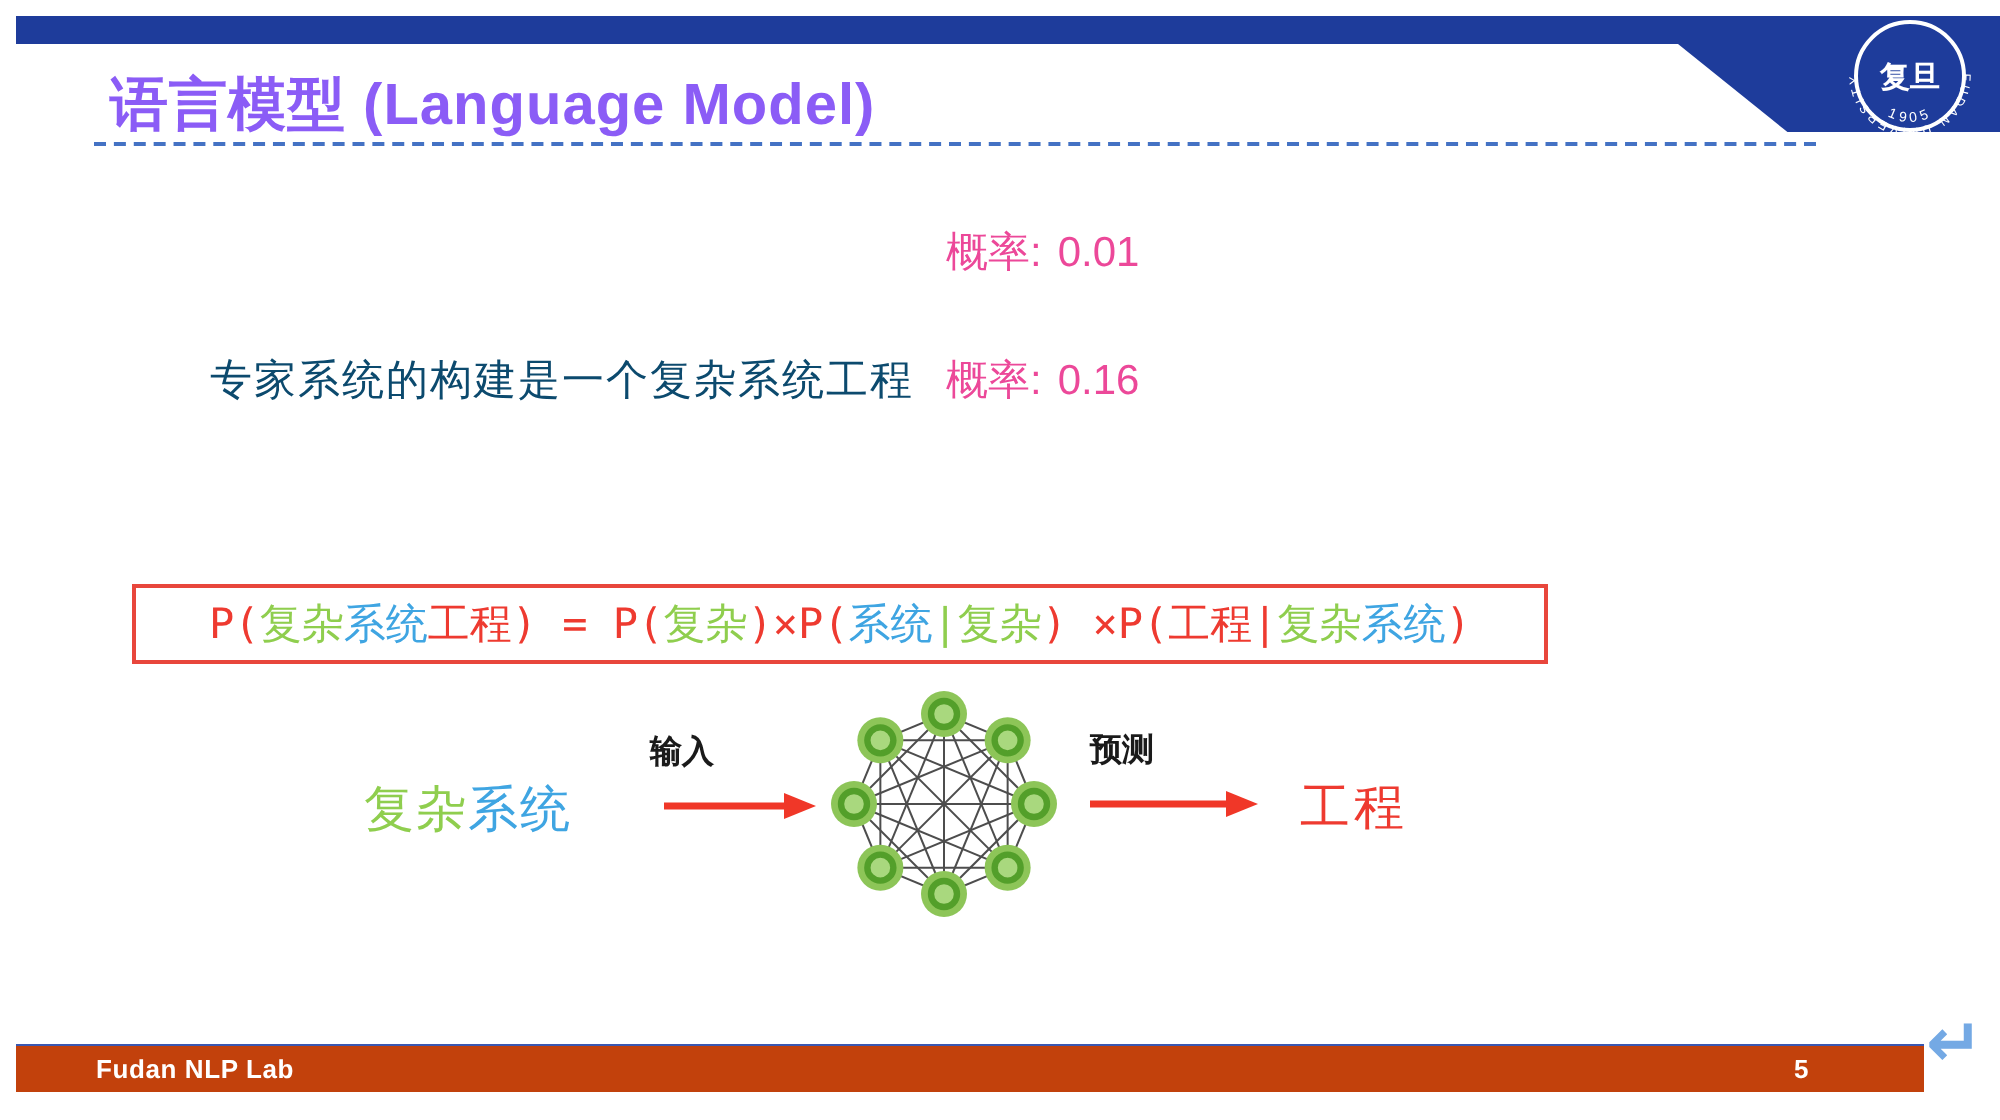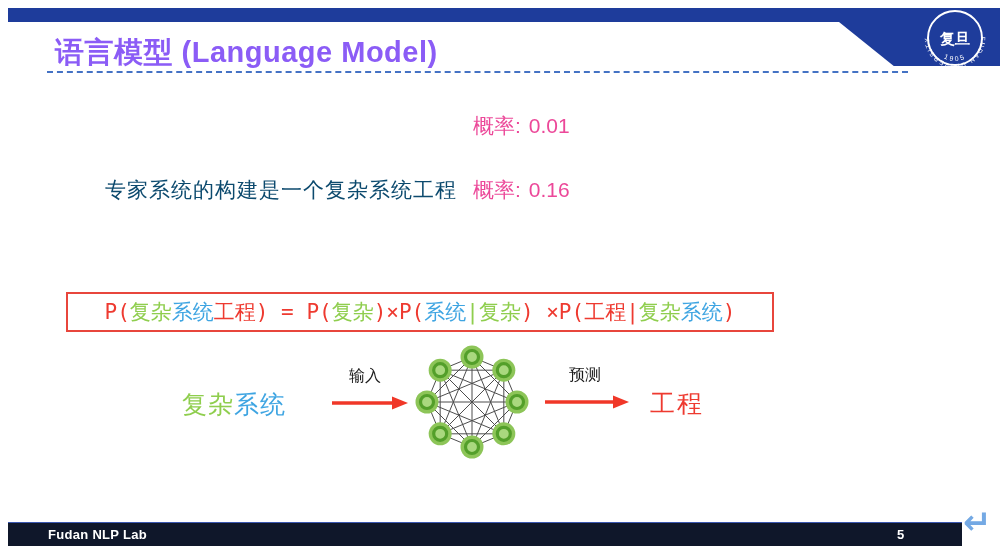--- a/index.html
+++ b/index.html
@@ -43,30 +43,30 @@
   }
   .seg-red{color:#ee3a30;}
   .seg-green{color:#8fce4e;}
   .seg-blue{color:#3fa5e2;}
   
   .input-phrase{position:absolute;left:182px;top:388px;font-size:25px;white-space:nowrap;letter-spacing:1px;}
   .arrow-svg{position:absolute;overflow:visible;}
   .arrow-in{left:330px;top:395px;}
   .arrow-out{left:543px;top:394px;}
   .arrow-label{
-    position:absolute;font-size:16px;color:#1a1a1a;font-weight:400;text-align:center;width:80px;
+    position:absolute;font-size:16px;color:#1a1a1a;font-weight:700;width:80px;
   }
   .label-in{left:325px;top:366px;}
   .label-out{left:545px;top:365px;}
   .network-svg{position:absolute;left:412px;top:342px;width:120px;height:120px;}
   .output-word{position:absolute;left:650px;top:387px;font-size:25px;color:#ee3a30;letter-spacing:2px;white-space:nowrap;}
   .network-caption{position:absolute;left:408px;top:455px;width:140px;text-align:center;font-size:24px;color:#1a1a1a;white-space:nowrap;}
   
   .footer-bar{
-    position:absolute;left:8px;top:522px;width:954px;height:23px;background:#0f172a;
+    position:absolute;left:8px;top:522px;width:954px;height:23px;background:#c2410c;
     border-top:1px solid #3a57b0;display:flex;align-items:center;
   }
   .footer-lab{color:#ffffff;font-size:13px;font-weight:bold;margin-left:40px;letter-spacing:0.3px;}
   .footer-page{position:absolute;left:889px;top:0;height:23px;display:flex;align-items:center;color:#ffffff;font-size:13px;font-weight:bold;}
   .return-icon{
     position:absolute;left:963px;top:505px;font-size:34px;color:#74a9e4;font-weight:bold;line-height:1;
     cursor:pointer;
   }
 </style>
 </head>

